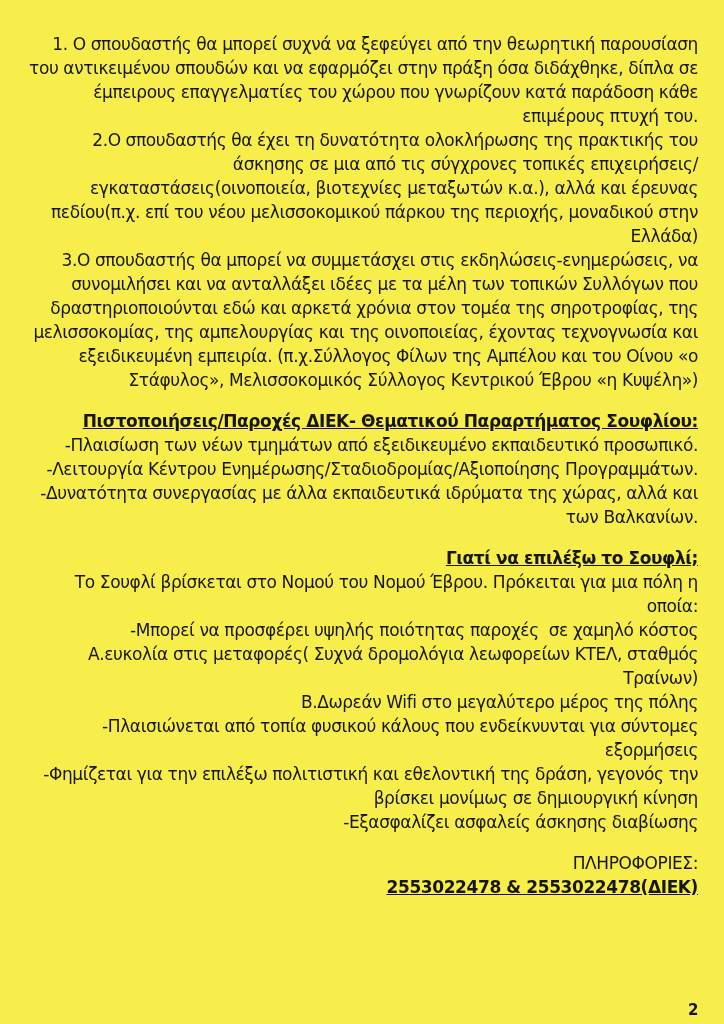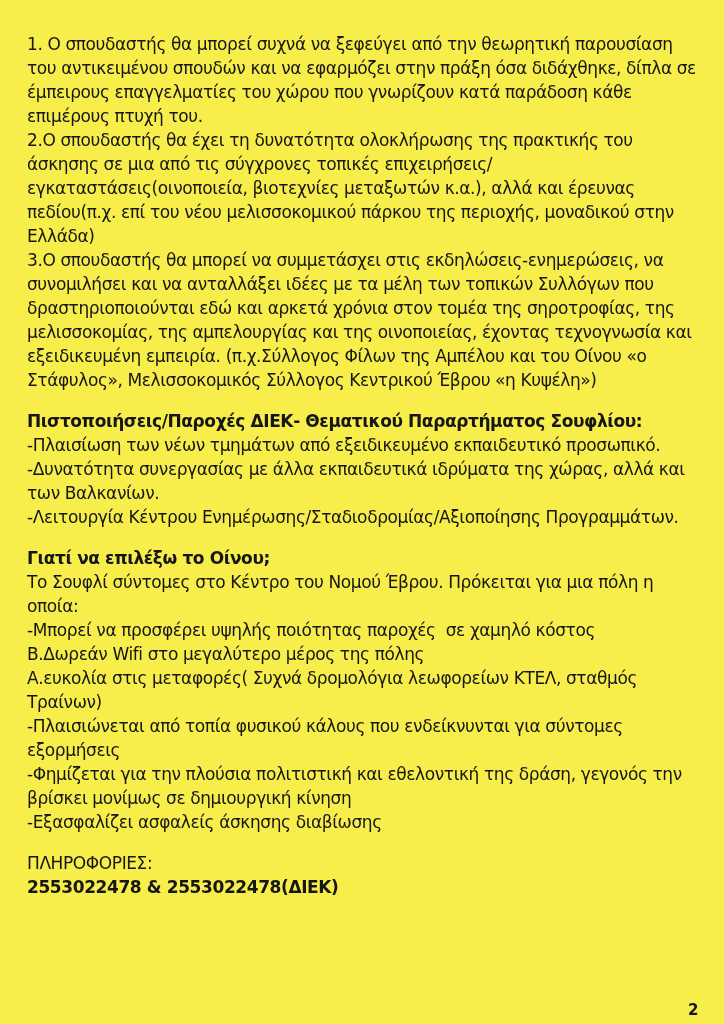--- a/index.html
+++ b/index.html
@@ -15,22 +15,23 @@
     letter-spacing: -0.4px;
     overflow: hidden;
     box-sizing: border-box;
   }
   .content {
     padding: 32px 26px 0 27px;
   }
   .content p {
     margin: 0;
     white-space: pre-wrap;
+    text-align: right;
   }
-  .bold { font-weight: bold; }
+  .bold { font-weight: bold; text-decoration: underline; }
   .spacer { height: 17px; }
   .page-number {
     position: absolute;
     right: 26px;
     top: 998px;
     font-size: 15px;
     font-weight: bold;
   }
 </style>
 </head>
@@ -40,32 +41,32 @@
   <div class="content">
 
     <p>1. Ο σπουδαστής θα μπορεί συχνά να ξεφεύγει από την θεωρητική παρουσίαση του αντικειμένου σπουδών και να εφαρμόζει στην πράξη όσα διδάχθηκε, δίπλα σε έμπειρους επαγγελματίες του χώρου που γνωρίζουν κατά παράδοση κάθε επιμέρους πτυχή του.</p>
     <p>2.Ο σπουδαστής θα έχει τη δυνατότητα ολοκλήρωσης της πρακτικής του άσκησης σε μια από τις σύγχρονες τοπικές επιχειρήσεις/εγκαταστάσεις(οινοποιεία, βιοτεχνίες μεταξωτών κ.α.), αλλά και έρευνας πεδίου(π.χ. επί του νέου μελισσοκομικού πάρκου της περιοχής, μοναδικού στην Ελλάδα)</p>
     <p>3.Ο σπουδαστής θα μπορεί να συμμετάσχει στις εκδηλώσεις-ενημερώσεις, να συνομιλήσει και να ανταλλάξει ιδέες με τα μέλη των τοπικών Συλλόγων που δραστηριοποιούνται εδώ και αρκετά χρόνια στον τομέα της σηροτροφίας, της μελισσοκομίας, της αμπελουργίας και της οινοποιείας, έχοντας τεχνογνωσία και εξειδικευμένη εμπειρία. (π.χ.Σύλλογος Φίλων της Αμπέλου και του Οίνου «ο Στάφυλος», Μελισσοκομικός Σύλλογος Κεντρικού Έβρου «η Κυψέλη»)</p>
 
     <div class="spacer"></div>
 
     <p class="bold">Πιστοποιήσεις/Παροχές ΔΙΕΚ- Θεματικού Παραρτήματος Σουφλίου:</p>
     <p>-Πλαισίωση των νέων τμημάτων από εξειδικευμένο εκπαιδευτικό προσωπικό.</p>
+    <p>-Λειτουργία Κέντρου Ενημέρωσης/Σταδιοδρομίας/Αξιοποίησης Προγραμμάτων.</p>
     <p>-Δυνατότητα συνεργασίας με άλλα εκπαιδευτικά ιδρύματα της χώρας, αλλά και των Βαλκανίων.</p>
-    <p>-Λειτουργία Κέντρου Ενημέρωσης/Σταδιοδρομίας/Αξιοποίησης Προγραμμάτων.</p>
 
     <div class="spacer"></div>
 
-    <p class="bold">Γιατί να επιλέξω το Οίνου;</p>
-    <p>Το Σουφλί σύντομες στο Κέντρο του Νομού Έβρου. Πρόκειται για μια πόλη η οποία:</p>
+    <p class="bold">Γιατί να επιλέξω το Σουφλί;</p>
+    <p>Το Σουφλί βρίσκεται στο Νομού του Νομού Έβρου. Πρόκειται για μια πόλη η οποία:</p>
     <p>-Μπορεί να προσφέρει υψηλής ποιότητας παροχές  σε χαμηλό κόστος</p>
+    <p>Α.ευκολία στις μεταφορές( Συχνά δρομολόγια λεωφορείων ΚΤΕΛ, σταθμός Τραίνων)</p>
     <p>Β.Δωρεάν Wifi στο μεγαλύτερο μέρος της πόλης</p>
-    <p>Α.ευκολία στις μεταφορές( Συχνά δρομολόγια λεωφορείων ΚΤΕΛ, σταθμός Τραίνων)</p>
     <p>-Πλαισιώνεται από τοπία φυσικού κάλους που ενδείκνυνται για σύντομες εξορμήσεις</p>
-    <p>-Φημίζεται για την πλούσια πολιτιστική και εθελοντική της δράση, γεγονός την βρίσκει μονίμως σε δημιουργική κίνηση</p>
+    <p>-Φημίζεται για την επιλέξω πολιτιστική και εθελοντική της δράση, γεγονός την βρίσκει μονίμως σε δημιουργική κίνηση</p>
     <p>-Εξασφαλίζει ασφαλείς άσκησης διαβίωσης</p>
 
     <div class="spacer"></div>
 
     <p>ΠΛΗΡΟΦΟΡΙΕΣ:</p>
     <p class="bold">2553022478 &amp; 2553022478(ΔΙΕΚ)</p>
 
   </div>
 
   <div class="page-number">2</div>

